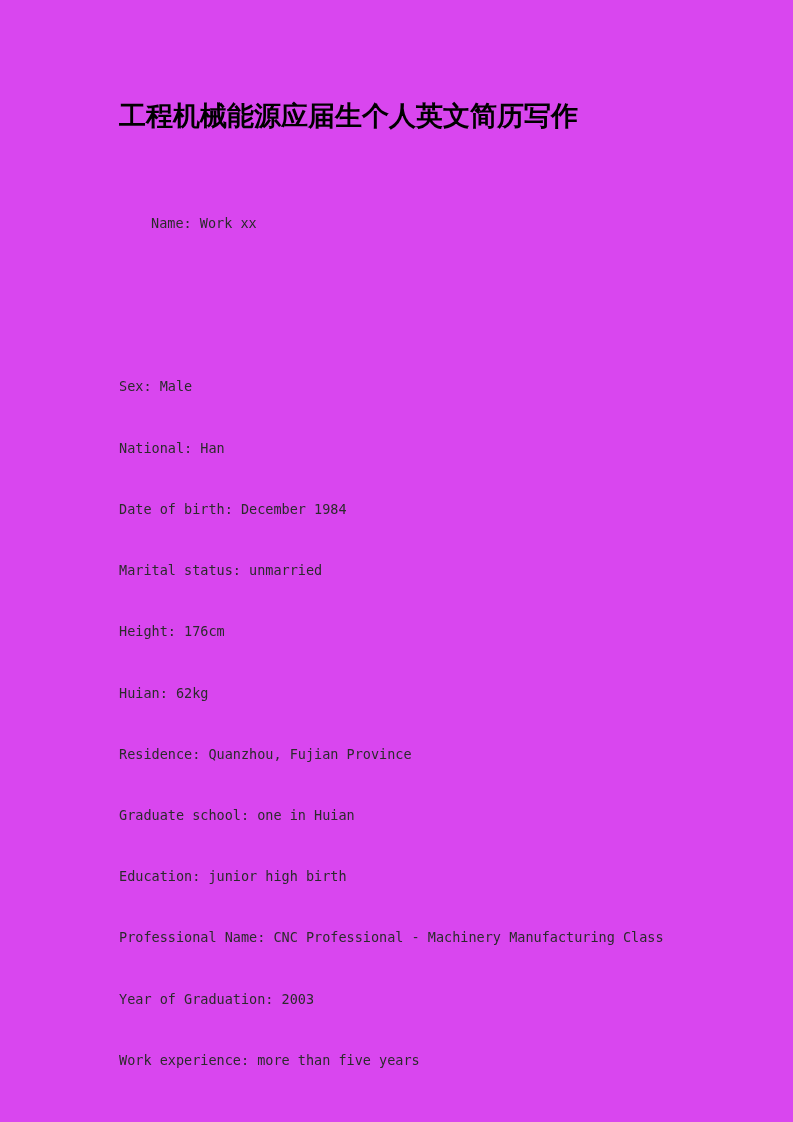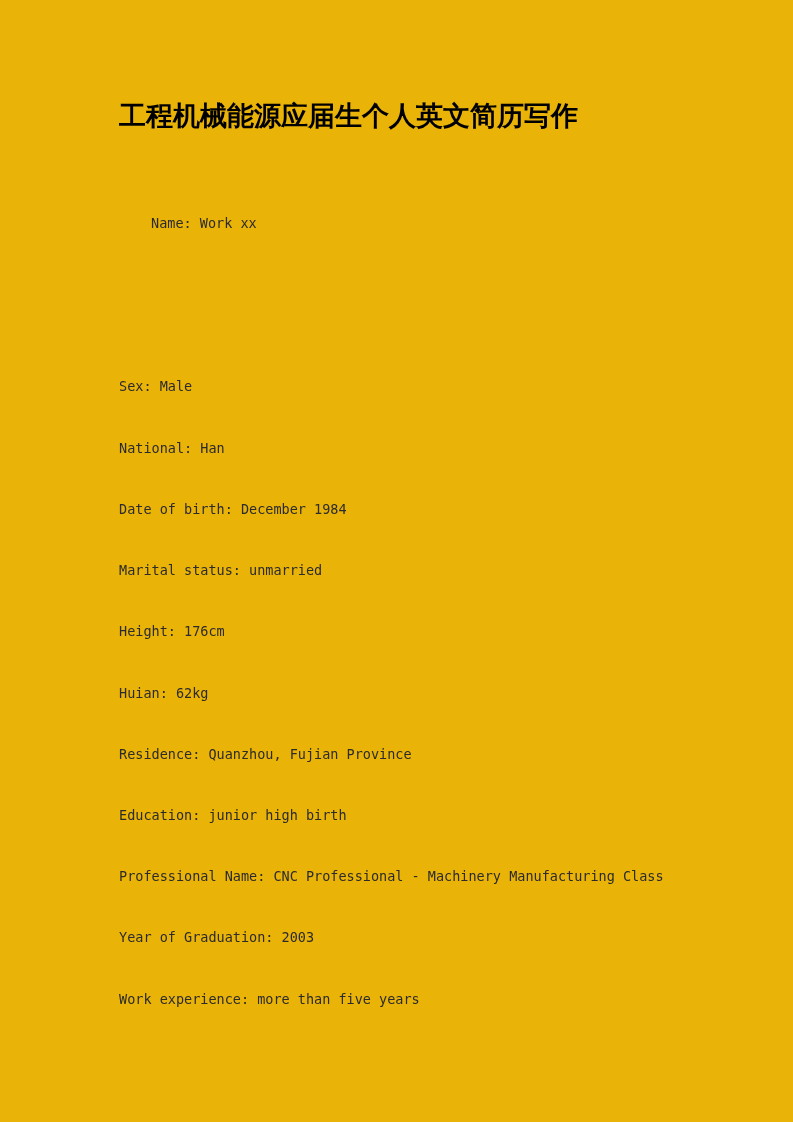--- a/index.html
+++ b/index.html
@@ -10,21 +10,21 @@
   body {
     width: 793px;
     height: 1122px;
     position: relative;
     overflow: hidden;
     font-family: "DejaVu Serif", serif;
   }
   .page {
     position: absolute;
     inset: 0;
-    background: #eab308;
+    background: #d946ef;
   }
   .doc-title {
     position: absolute;
     left: 119px;
     top: 99px;
     font-family: "DejaVu Sans", "Liberation Sans", sans-serif;
     font-size: 27px;
     font-weight: bold;
     color: #000000;
     letter-spacing: 0px;
@@ -66,20 +66,21 @@
 
     <div class="line blank"></div>
 
     <div class="line">Sex: Male</div>
     <div class="line">National: Han</div>
     <div class="line">Date of birth: December 1984</div>
     <div class="line">Marital status: unmarried</div>
     <div class="line">Height: 176cm</div>
     <div class="line">Huian: 62kg</div>
     <div class="line">Residence: Quanzhou, Fujian Province</div>
+    <div class="line">Graduate school: one in Huian</div>
     <div class="line">Education: junior high birth</div>
     <div class="line">Professional Name: CNC Professional - Machinery Manufacturing Class</div>
     <div class="line">Year of Graduation: 2003</div>
     <div class="line">Work experience: more than five years</div>
 
     
 
     
 
     

